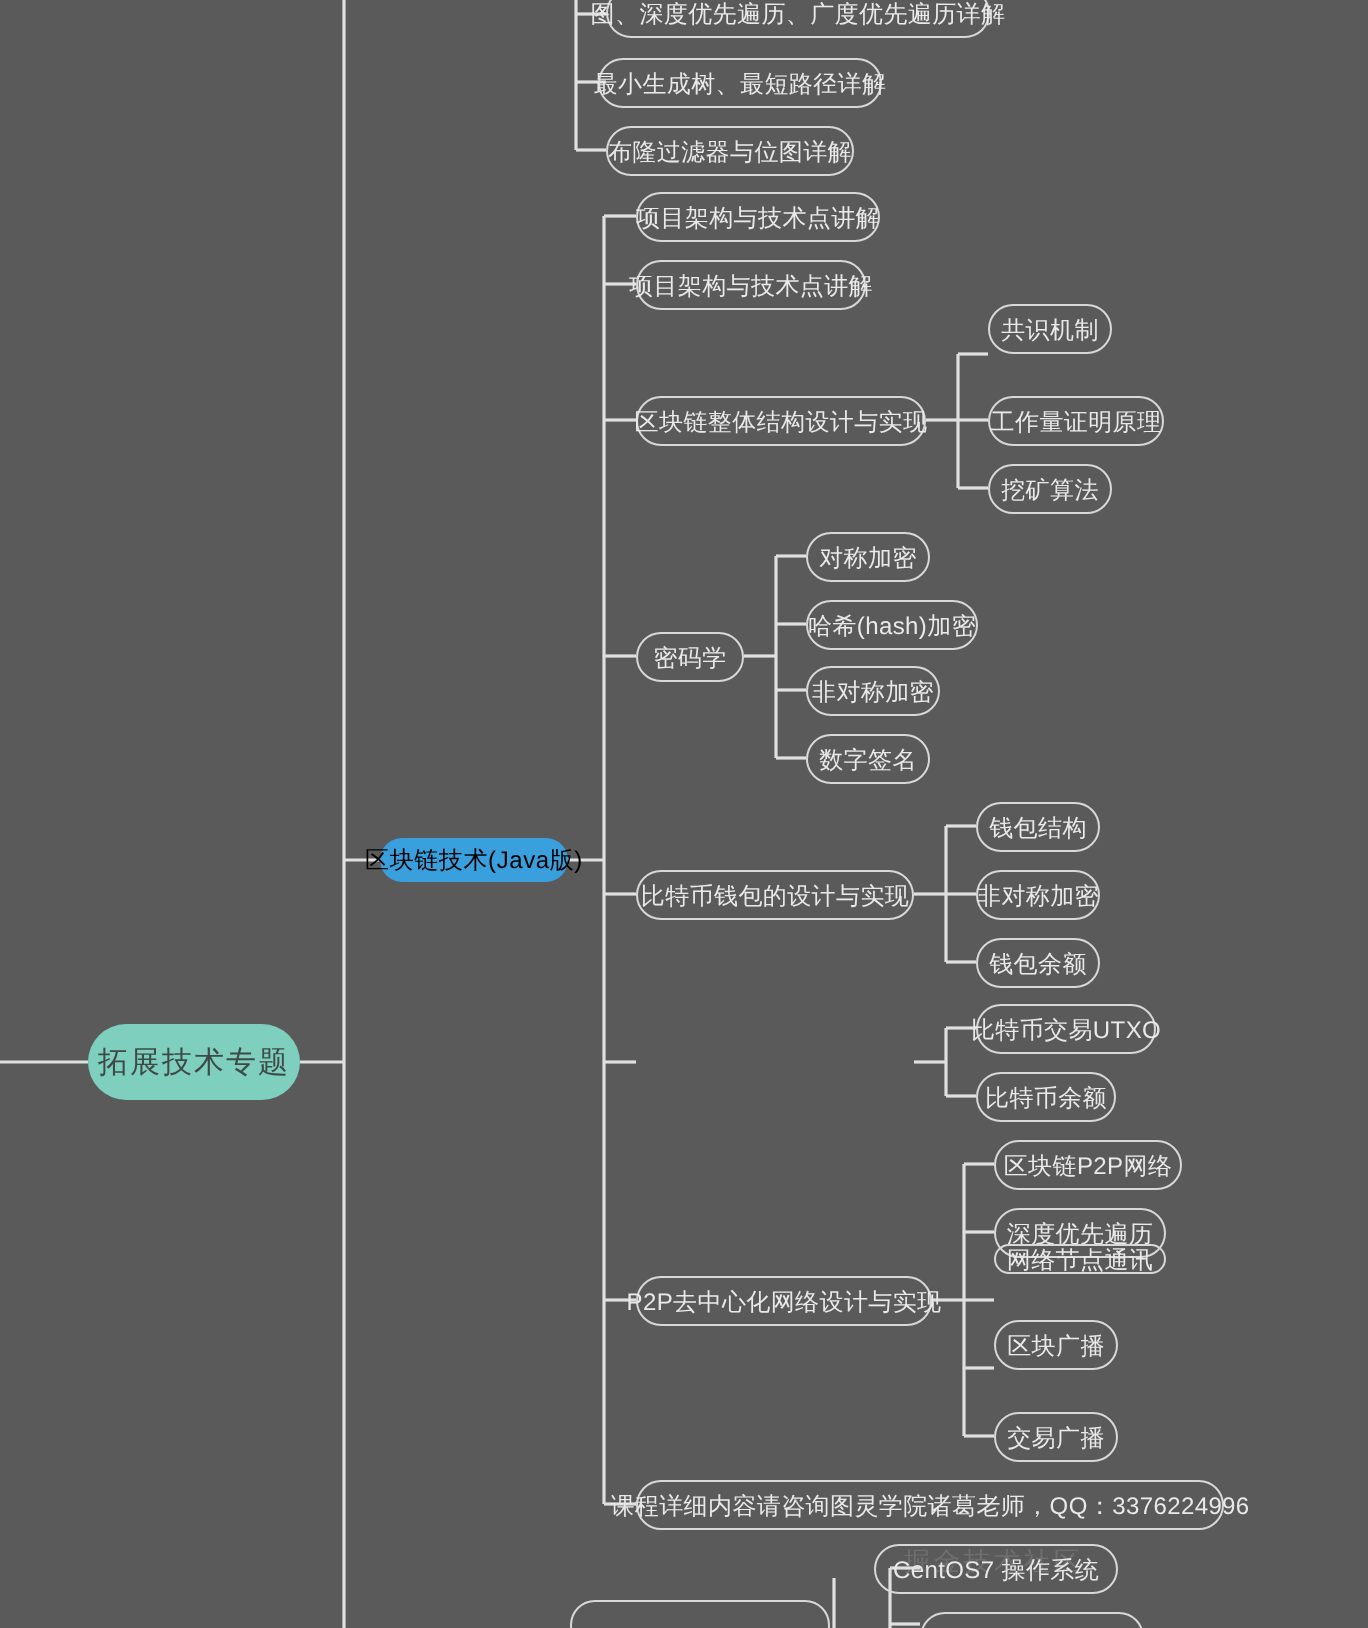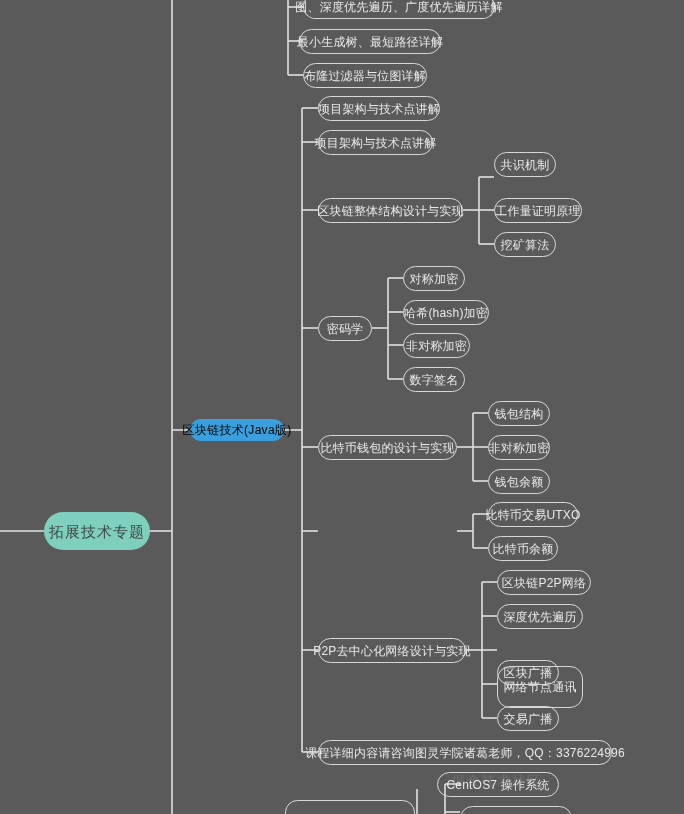--- a/index.html
+++ b/index.html
@@ -230,21 +230,21 @@
   <div class="node" style="left:488px; top:536px; width:70px; height:25px;">
     <span>比特币余额</span>
   </div>
 
   <div class="node" style="left:497px; top:570px; width:94px; height:25px;">
     <span>区块链P2P网络</span>
   </div>
   <div class="node" style="left:497px; top:604px; width:86px; height:25px;">
     <span>深度优先遍历</span>
   </div>
-  <div class="node" style="left:497px; top:666px; width:86px; height:42px;">
+  <div class="node" style="left:497px; top:622px; width:86px; height:15px;">
     <span>网络节点通讯</span>
   </div>
   <div class="node" style="left:497px; top:660px; width:62px; height:25px;">
     <span>区块广播</span>
   </div>
   <div class="node" style="left:497px; top:706px; width:62px; height:25px;">
     <span>交易广播</span>
   </div>
 
   <div class="node" style="left:437px; top:772px; width:122px; height:25px;">

